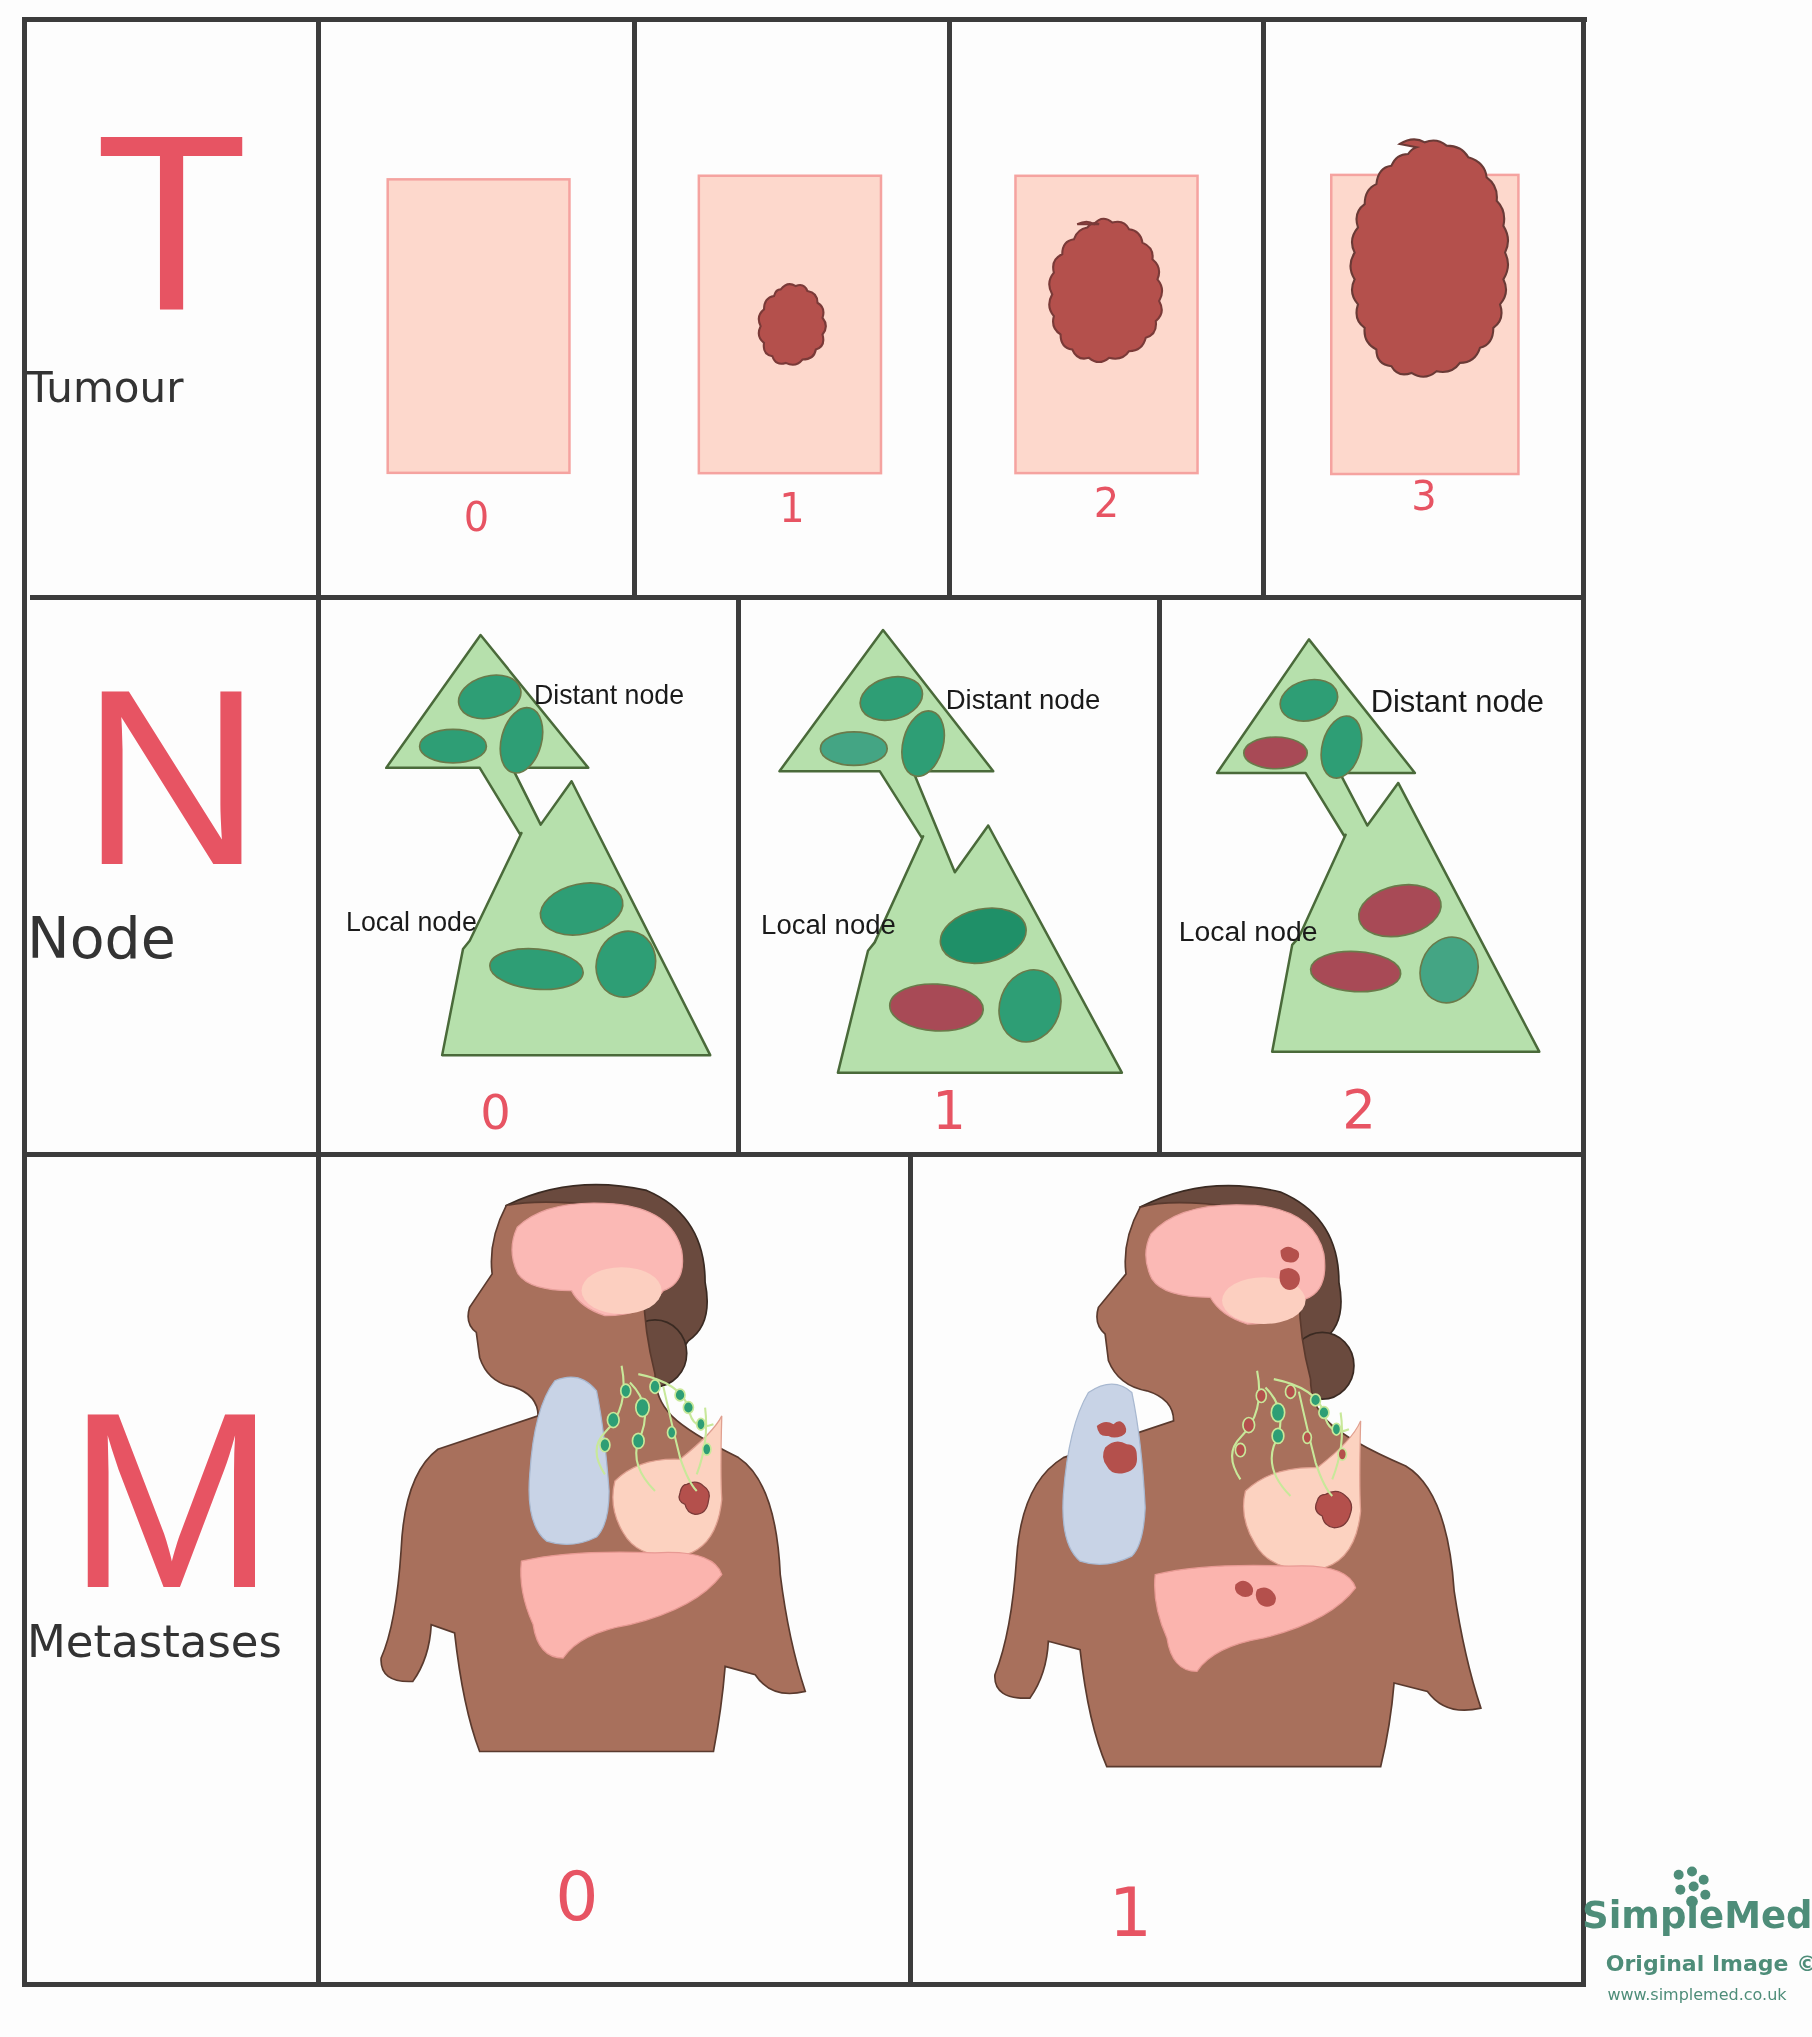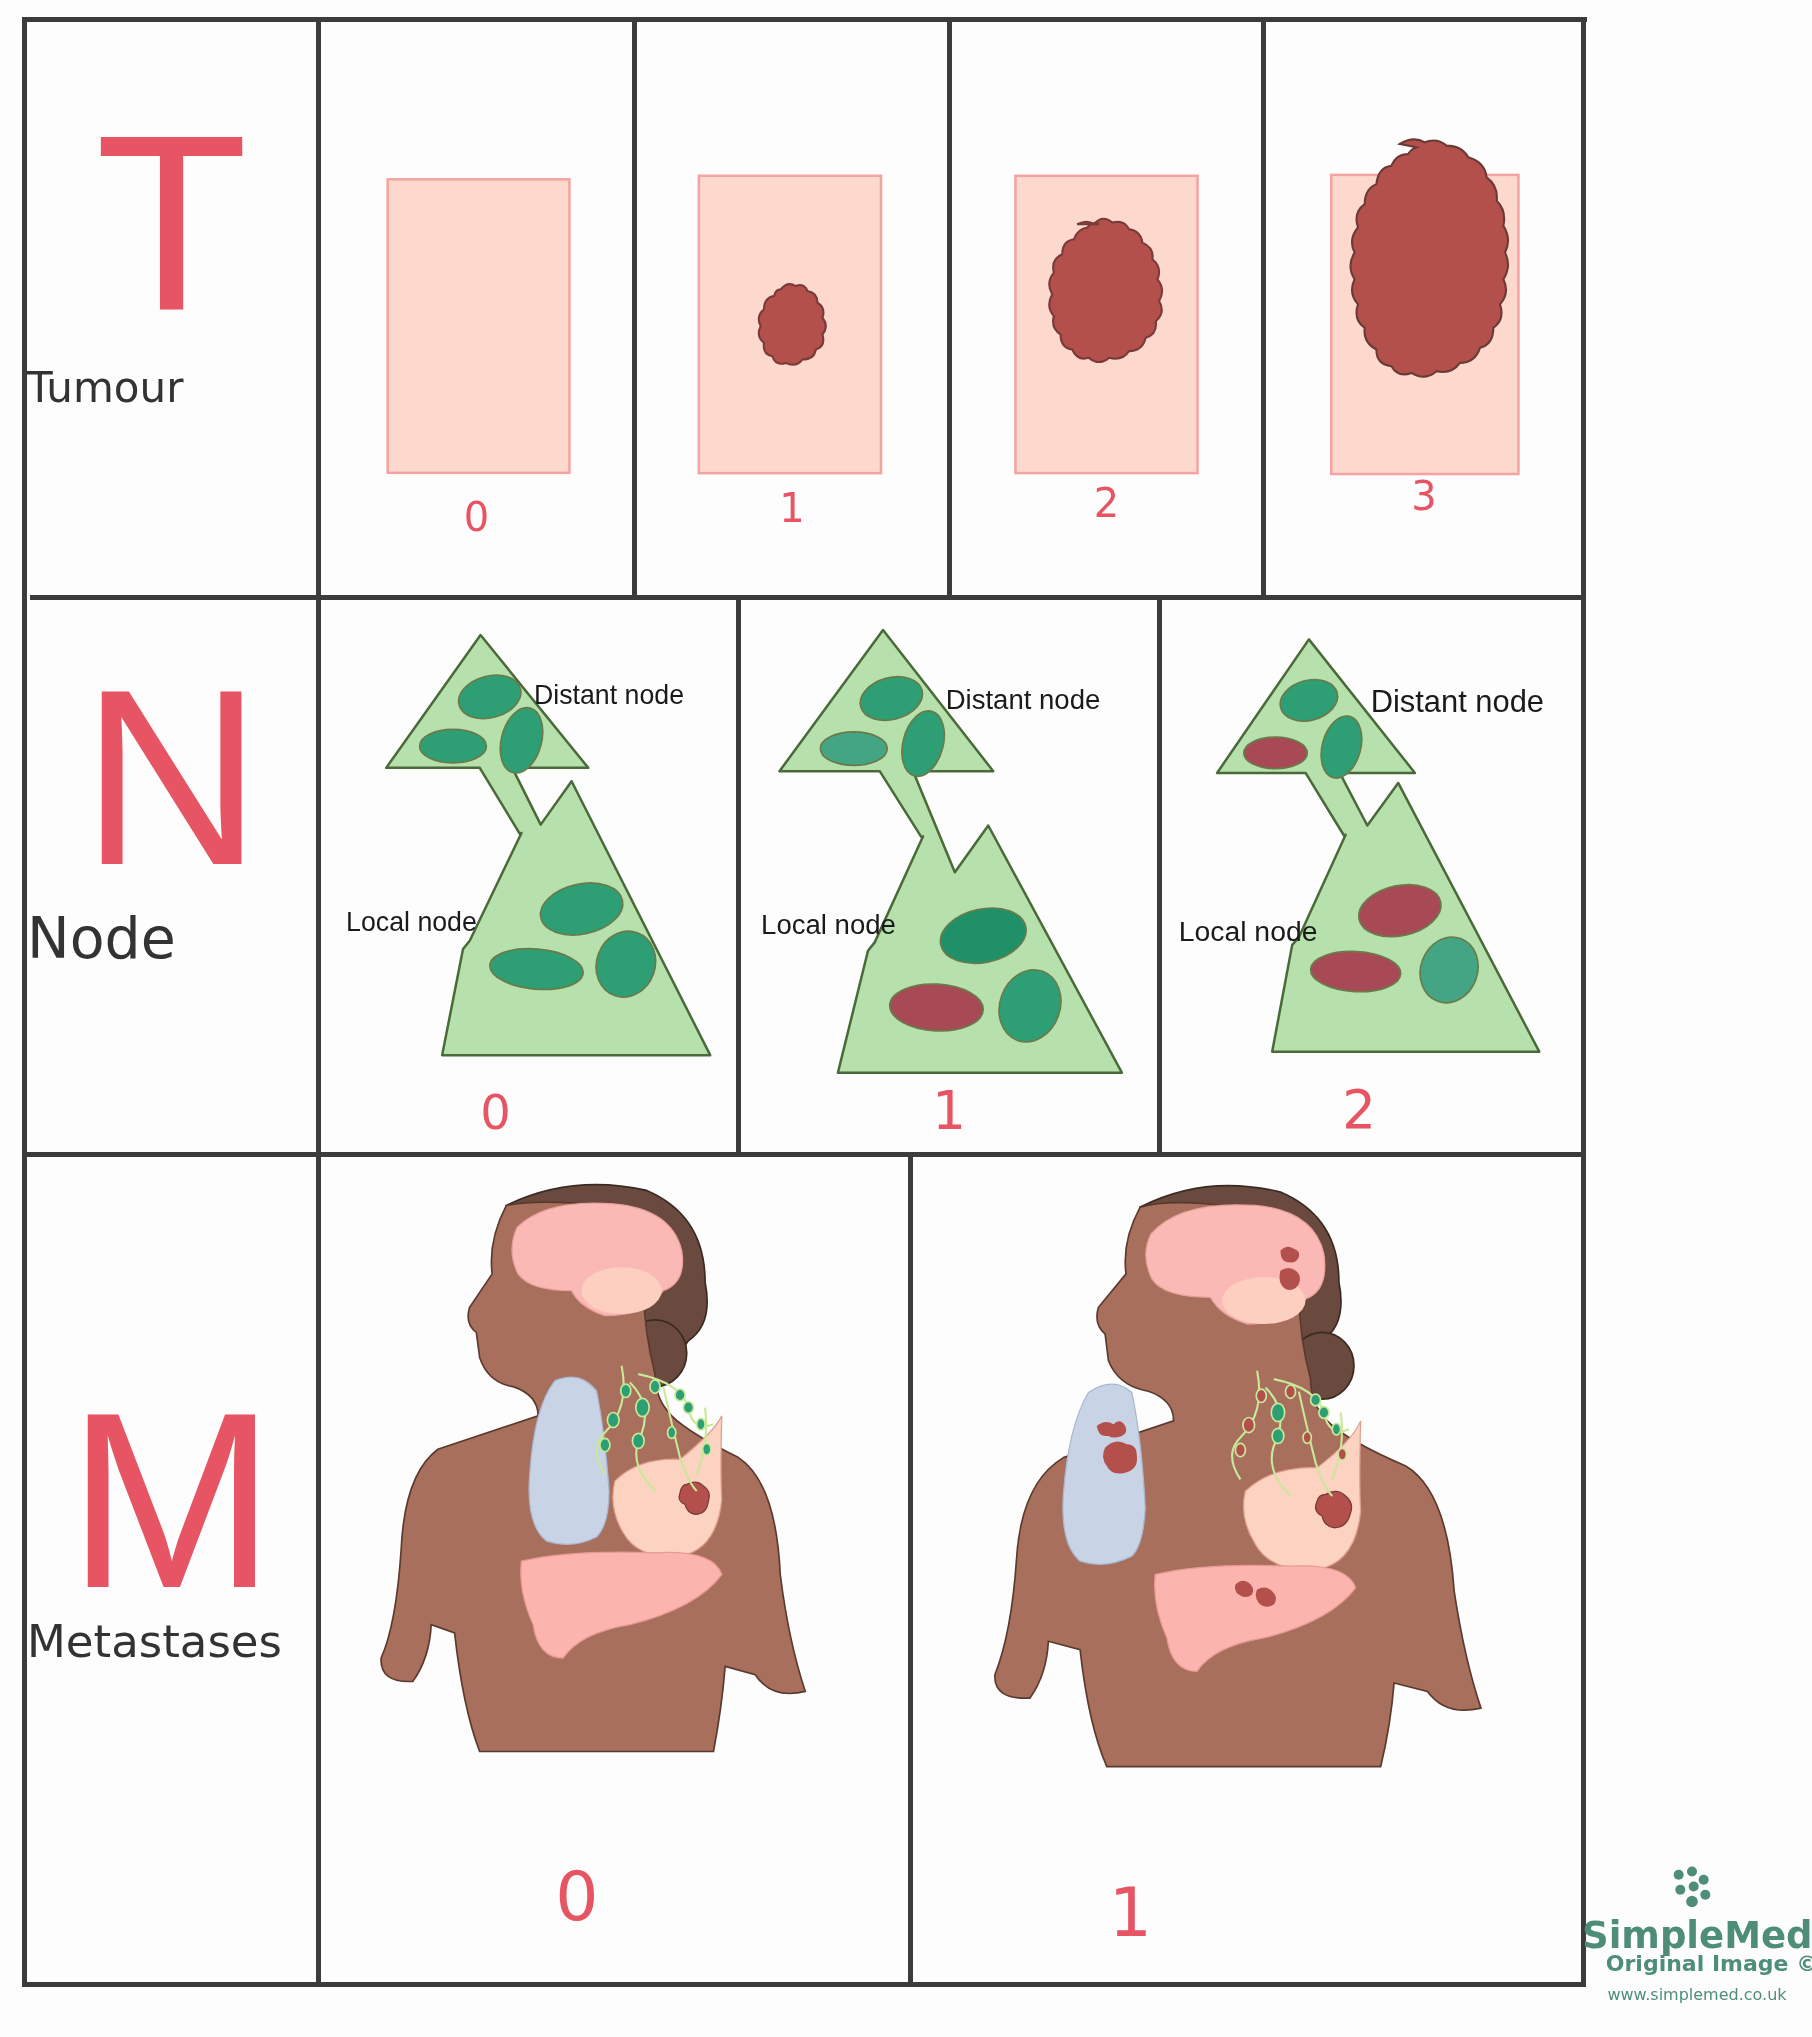--- a/index.html
+++ b/index.html
@@ -214,17 +214,17 @@
     <g fill="#4e8d79">
       <circle cx="8" cy="8" r="6"></circle>
         <circle cx="24" cy="4" r="6"></circle>
         <circle cx="38" cy="14" r="6"></circle>
       <circle cx="10" cy="26" r="6"></circle>
         <circle cx="26" cy="22" r="6"></circle>
         <circle cx="40" cy="32" r="6"></circle>
         <circle cx="24" cy="40" r="7"></circle>
     </g>
   </svg>
-  <div class="wm" style="left:0;top:46px;width:230px;font-size:37px;font-weight:bold;">SimpleMed</div>
+  <div class="wm" style="left:0;top:26px;width:230px;font-size:37px;font-weight:bold;">SimpleMed</div>
   <div class="wm" style="left:0;top:83px;width:230px;font-size:22px;font-weight:bold;padding-left:15px;">Original Image ©</div>
   <div class="wm" style="left:0;top:117px;width:230px;font-size:16px;">www.simplemed.co.uk</div>
 </div>
 
 
 </body></html>

